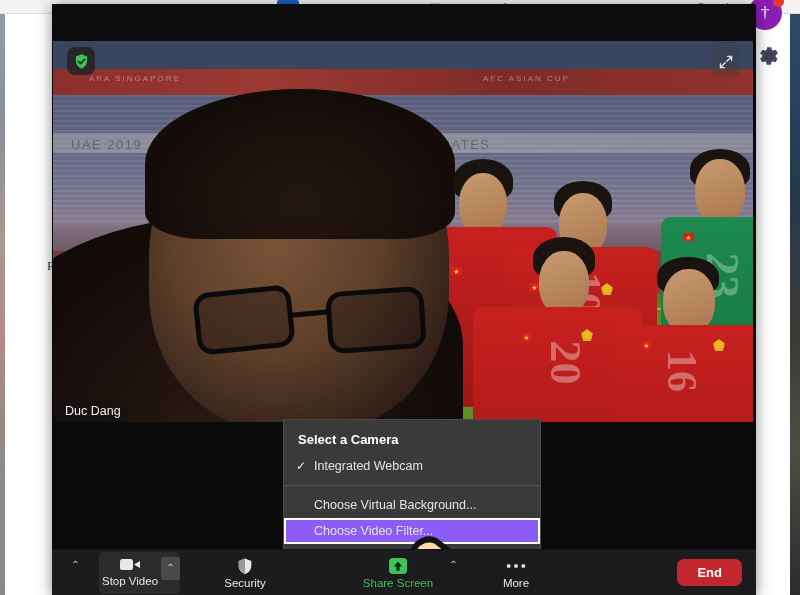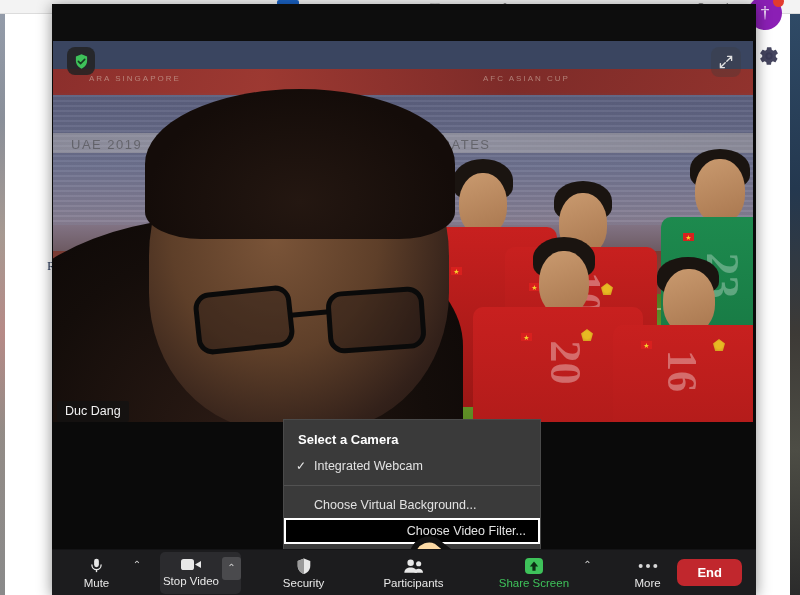--- a/index.html
+++ b/index.html
@@ -281,22 +281,21 @@
   }
   .ctx-item .tick {
     position: absolute; left: 12px; top: 6px; color: #e6e6e6; font-size: 12px;
   }
   .ctx-sep {
     height: 1px; background: #525252; margin: 6px 0 6px 0;
   }
   .ctx-item.focused {
     outline: 2px solid #ffffff;
     outline-offset: -2px;
-    background: #000000;
-    text-align: right;
+    background: #8b5cf6;
   }
 
   
   .hand-cursor {
     position: absolute; left: 356px; top: 486px;
     width: 118px; height: 92px; z-index: 60;
     pointer-events: none;
   }
 
   
@@ -483,30 +482,20 @@
                  C112 70, 104 82, 92 88 C78 94, 60 92, 48 84
                  C38 77, 26 62, 14 44 C8 35, 3 29, 6 22 Z" fill="#fbd9a4" stroke="#111111" stroke-width="6" stroke-linejoin="round"></path>
       </svg>
     </div>
   </div>
 
   <div class="toolbar">
     <div class="sp"></div>
 
     <div class="tb-group">
-      <div class="tb-btn">
-        <span class="ic">
-          <svg viewBox="0 0 20 20" width="17" height="17" fill="#e8e8e8">
-            <rect x="7.2" y="2" width="5.6" height="10" rx="2.8"></rect>
-            <path d="M4.6 9.4a5.4 5.4 0 0010.8 0" stroke="#e8e8e8" stroke-width="1.5" fill="none" stroke-linecap="round"></path>
-            <rect x="9.2" y="14.6" width="1.6" height="3.2"></rect>
-          </svg>
-        </span>
-        <span class="lbl">Mute</span>
-      </div>
       <div class="tb-caret">
         <span>⌃</span>
       </div>
     </div>
 
     <div class="sp"></div>
 
     <div class="tb-group tb-highlight">
       <div class="tb-btn">
         <span class="ic">
@@ -529,31 +518,20 @@
         <svg viewBox="0 0 20 20" width="18" height="18">
           <path d="M10 1.6l7 2.8v5.2c0 4.4-3 7.8-7 9.2-4-1.4-7-4.8-7-9.2V4.4z" fill="#e8e8e8"></path>
           <path d="M10 1.6v17.2c-4-1.4-7-4.8-7-9.2V4.4z" fill="#9a9a9a"></path>
         </svg>
       </span>
       <span class="lbl">Security</span>
     </div>
 
     <div class="sp" style="width:40px;"></div>
 
-    <div class="tb-btn" style="width:86px;">
-      <span class="ic">
-        <svg viewBox="0 0 22 16" width="21" height="16" fill="#e8e8e8">
-          <circle cx="8" cy="4.6" r="3.4"></circle>
-          <path d="M1.4 15c0-3.4 3-5.4 6.6-5.4S14.6 11.6 14.6 15z"></path>
-          <circle cx="16.4" cy="5.6" r="2.7"></circle>
-          <path d="M12 15c0-2.6 2-4.2 4.4-4.2S21 12.4 21 15z"></path>
-        </svg>
-      </span>
-      <span class="lbl">Participants</span>
-    </div>
 
     <div class="sp" style="width:36px;"></div>
 
     <div class="tb-btn share" style="width:92px;">
       <span class="ic">
         <svg viewBox="0 0 22 18" width="22" height="18">
           <rect x="2" y="1" width="18" height="16" rx="4" fill="#3ec25a"></rect>
           <path d="M11 4.4l4.2 5h-2.6v4.4H9.4V9.4H6.8z" fill="#0d2f15"></path>
         </svg>
       </span>

